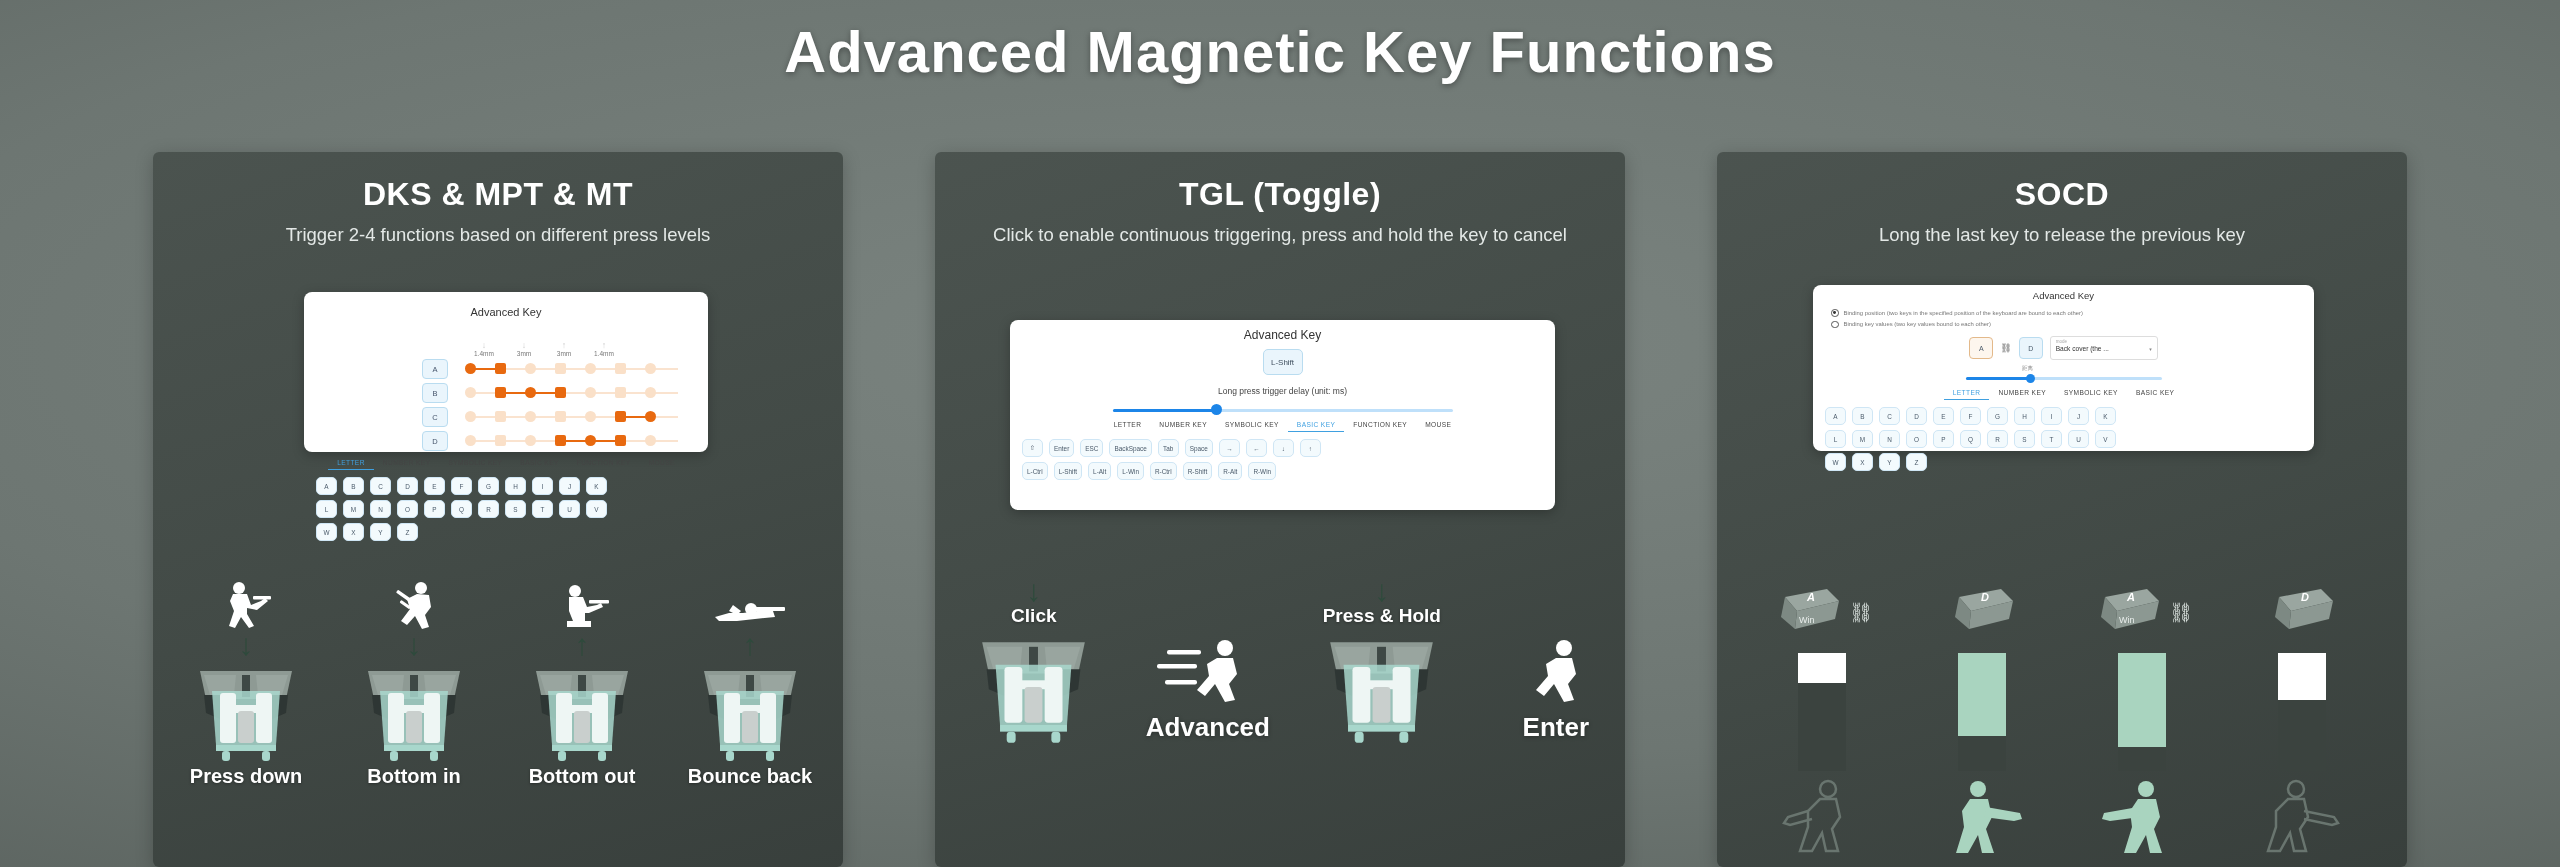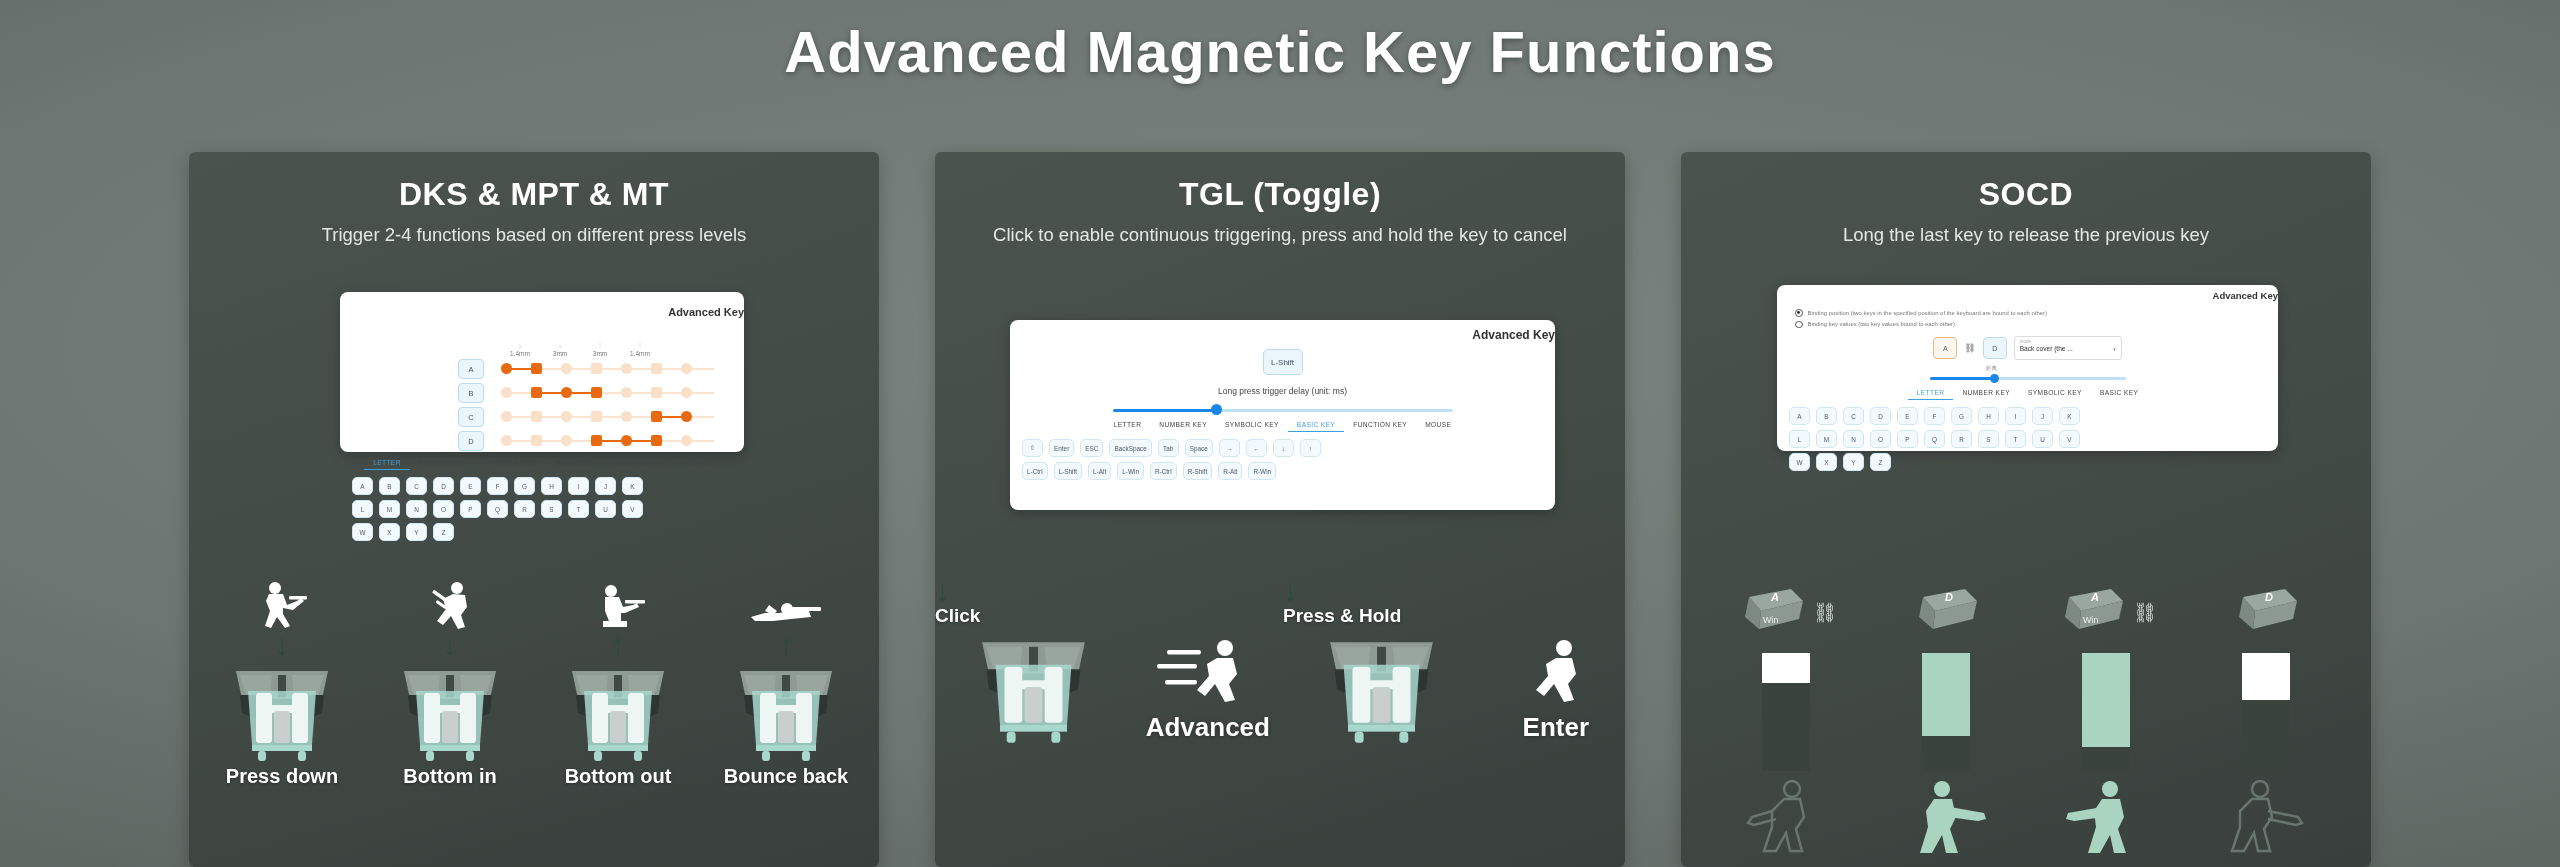--- a/index.html
+++ b/index.html
@@ -20,21 +20,21 @@
     text-shadow: 0 2px 6px rgba(0,0,0,.35);
   }
   .header .sub {
     font-size: 24px; margin-top: 10px; color: #e8ecea; font-weight: 400;
     text-shadow: 0 1px 3px rgba(0,0,0,.3);
   }
 
   
   .panels {
     position: absolute; top: 152px; left: 0; width: 2560px;
-    display: flex; justify-content: center; gap: 56px;
+    display: flex; justify-content: center; gap: 92px;
   }
   .panel {
     width: 690px; height: 715px;
     background: linear-gradient(160deg, rgba(72,80,76,.92) 0%, rgba(62,70,66,.92) 55%, rgba(54,61,58,.95) 100%);
     border-radius: 6px;
     box-shadow: 0 4px 18px rgba(0,0,0,.22);
     position: relative;
     overflow: hidden;
   }
   .panel-title { text-align: center; font-size: 32px; font-weight: bold; padding-top: 24px; letter-spacing: .5px; }
@@ -42,21 +42,21 @@
     text-align: center; font-size: 18.5px; color: #e3e8e6; margin-top: 10px;
     line-height: 1.35; padding: 0 40px; font-weight: 400;
   }
 
   
   .sw-card {
     background: #fff; border-radius: 8px; color: #333;
     box-shadow: 0 3px 12px rgba(0,0,0,.25);
     position: absolute;
   }
-  .sw-title { text-align: right; color: #333; font-weight: 700; }
+  .sw-title { text-align: center; color: #333; font-weight: 400; }
 
   
   .card1 { left: 151px; top: 140px; width: 404px; height: 160px; padding: 10px 0 0 0; }
   .card1 .sw-title { font-size: 11px; margin-top: 4px; }
   .dks-grid { margin: 9px 0 0 118px; }
   .dks-head { display: flex; align-items: flex-end; height: 30px; margin-left: 42px; }
   .dks-head .col { width: 40px; text-align: center; }
   .dks-head .arw { font-size: 9px; color: #cfcfcf; line-height: 10px; }
   .dks-head .mm { font-size: 6.5px; color: #777; }
   .dks-row { display: flex; align-items: center; height: 24px; }
@@ -140,21 +140,21 @@
 
   .row4 { display: flex; justify-content: center; gap: 18px; }
   .cell { width: 150px; text-align: center; }
   .soldier { height: 54px; display: flex; align-items: flex-end; justify-content: center; }
   .soldier svg { display: block; }
   .arrow { font-size: 30px; line-height: 28px; color: #2e4a3c; font-weight: bold; }
   .switch-wrap { display: flex; justify-content: center; margin-top: 2px; }
   .cap-label { font-size: 20px; font-weight: bold; margin-top: 4px; text-shadow: 0 1px 3px rgba(0,0,0,.35); }
 
   .p2row { display: flex; justify-content: center; align-items: flex-end; gap: 6px; }
-  .p2group { width: 200px; }
+  .p2group { width: 200px; text-align: center; }
   .p2lbl { font-size: 19px; font-weight: bold; margin-bottom: 4px; text-shadow: 0 1px 3px rgba(0,0,0,.35); }
   .p2act { width: 140px; text-align: center; }
   .p2act .word { font-size: 26px; font-weight: bold; text-shadow: 0 1px 4px rgba(0,0,0,.35); }
 
   .p3row { display: flex; justify-content: center; gap: 10px; }
   .p3cell { width: 150px; }
   .keycaps { display: flex; justify-content: center; align-items: center; height: 70px; gap: 4px; }
   .bar { width: 48px; height: 118px; margin: 6px auto 0 auto; position: relative; background: #3b433f; }
   .bar .top { position: absolute; left: 0; right: 0; top: 0; }
   .figs { height: 86px; display: flex; align-items: flex-end; justify-content: center; }

